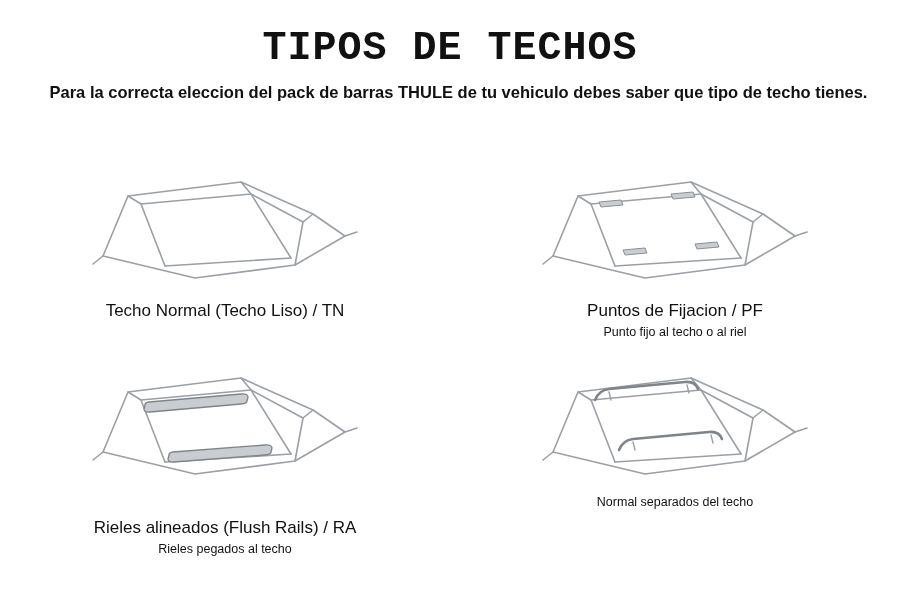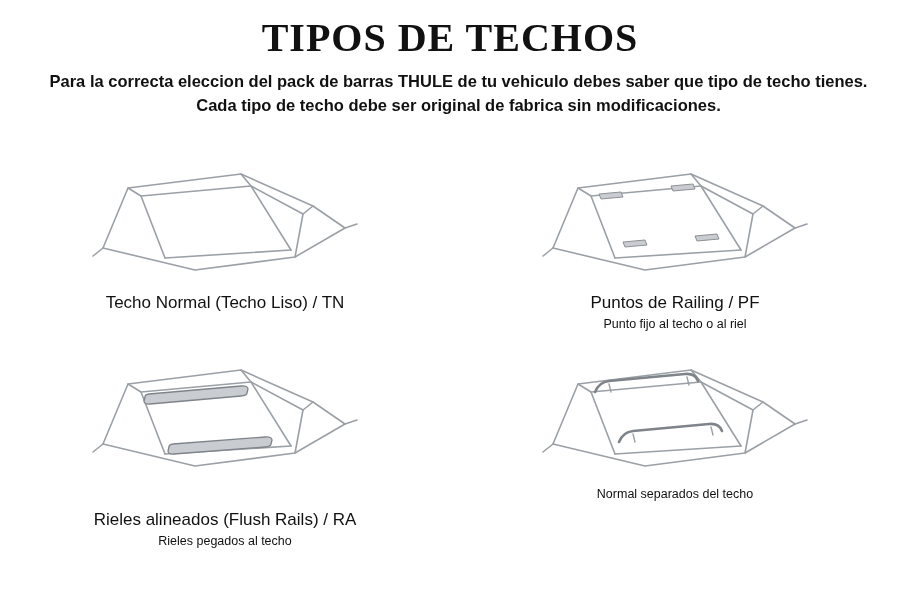--- a/index.html
+++ b/index.html
@@ -22,40 +22,40 @@
     background: #ffffff;
     box-sizing: border-box;
   }
   .title {
     text-align: center;
     font-size: 40px;
     font-weight: bold;
     letter-spacing: 1px;
     color: #111111;
     margin: 0;
-    padding-top: 16px;
+    padding-top: 27px;
     line-height: 1.1;
-    font-family: Liberation Serif, serif;
+    font-family: Liberation Mono, monospace;
   }
   .subtitle-block {
     text-align: center;
     margin-top: 10px;
     color: #111111;
     font-size: 16.5px;
     font-weight: bold;
     line-height: 1.45;
     font-family: "Liberation Sans", sans-serif;
   }
   .subtitle-line {
     display: block;
     padding-left: 17px;
   }
   .grid {
     position: absolute;
-    top: 152px;
+    top: 160px;
     left: 0;
     width: 900px;
     height: 440px;
     display: grid;
     grid-template-columns: 450px 450px;
     grid-template-rows: 196px 196px;
   }
   .cell {
     position: relative;
     display: flex;
@@ -91,21 +91,20 @@
 </style>
 </head>
 <body>
 
 <div class="page">
 
   <h1 class="title">TIPOS DE TECHOS</h1>
 
   <div class="subtitle-block">
     <span class="subtitle-line">Para la correcta eleccion del pack de barras THULE de tu vehiculo debes saber que tipo de techo tienes.</span>
-    <span class="subtitle-line">Cada tipo de techo debe ser original de fabrica sin modificaciones.</span>
   </div>
 
   <div class="grid">
 
     <div class="cell">
       <div class="figure">
         <svg width="360" height="135" viewBox="0 0 360 135" xmlns="http://www.w3.org/2000/svg">
           <g fill="none" stroke="#9aa0a6" stroke-width="1.6" stroke-linejoin="round" stroke-linecap="round">
             <path d="M58 96 L83 36 L196 22 L268 54 L300 76"></path>
             <path d="M58 96 L150 118 L250 105 L300 76"></path>
@@ -140,21 +139,21 @@
             <path d="M300 76 L312 72"></path>
           </g>
           <g fill="#c9ccd1" stroke="#8b9096" stroke-width="1">
             <path d="M104 42 l22 -2 l2 5 l-22 2 z"></path>
             <path d="M176 34 l22 -2 l2 5 l-22 2 z"></path>
             <path d="M128 90 l22 -2 l2 5 l-22 2 z"></path>
             <path d="M200 84 l22 -2 l2 5 l-22 2 z"></path>
           </g>
         </svg>
       </div>
-      <div class="caption">Puntos de Railing / PF</div>
+      <div class="caption">Puntos de Fijacion / PF</div>
       <div class="subcaption">Punto fijo al techo o al riel</div>
     </div>
 
     <div class="cell">
       <div class="figure">
         <svg width="360" height="135" viewBox="0 0 360 135" xmlns="http://www.w3.org/2000/svg">
           <g fill="none" stroke="#9aa0a6" stroke-width="1.6" stroke-linejoin="round" stroke-linecap="round">
             <path d="M58 96 L83 36 L196 22 L268 54 L300 76"></path>
             <path d="M58 96 L150 118 L250 105 L300 76"></path>
             <path d="M83 36 L96 44 L120 106"></path>

